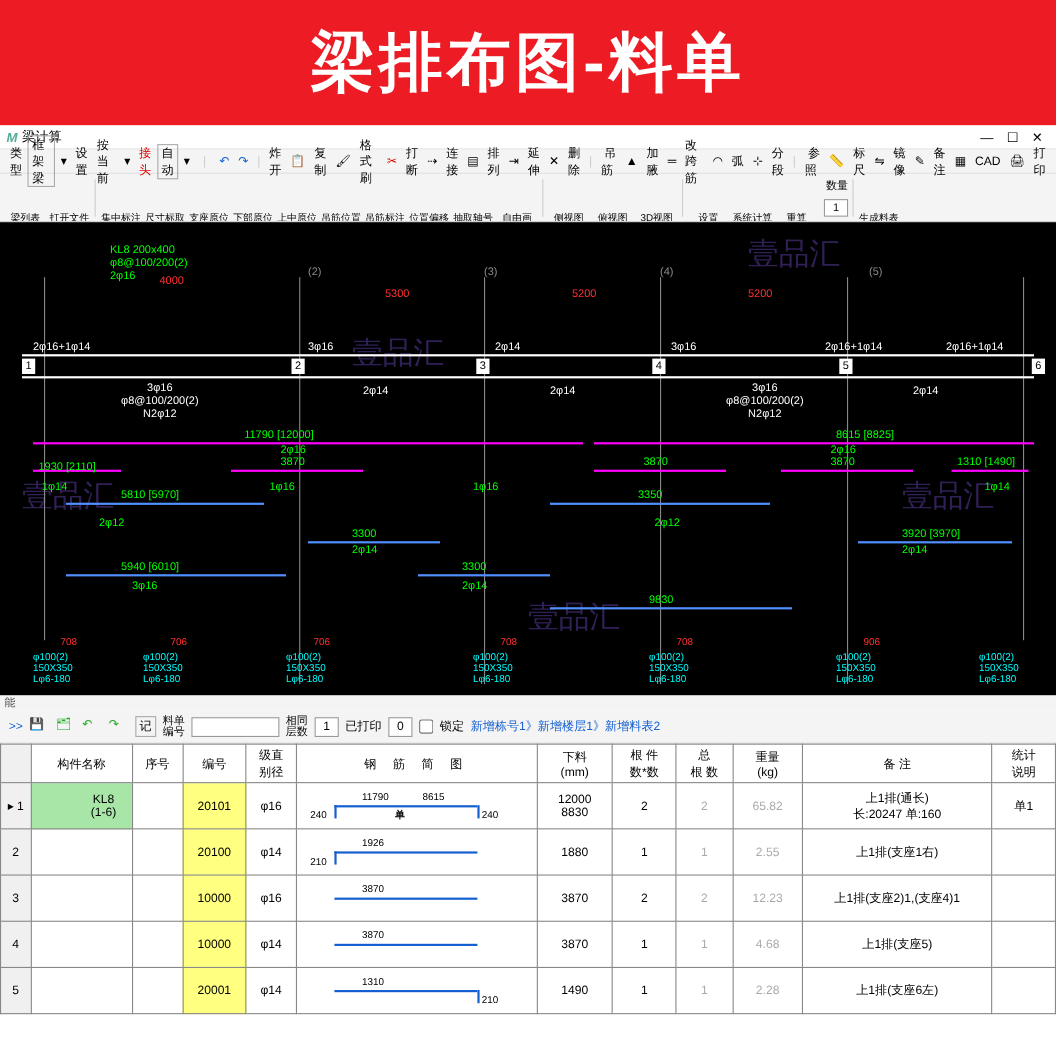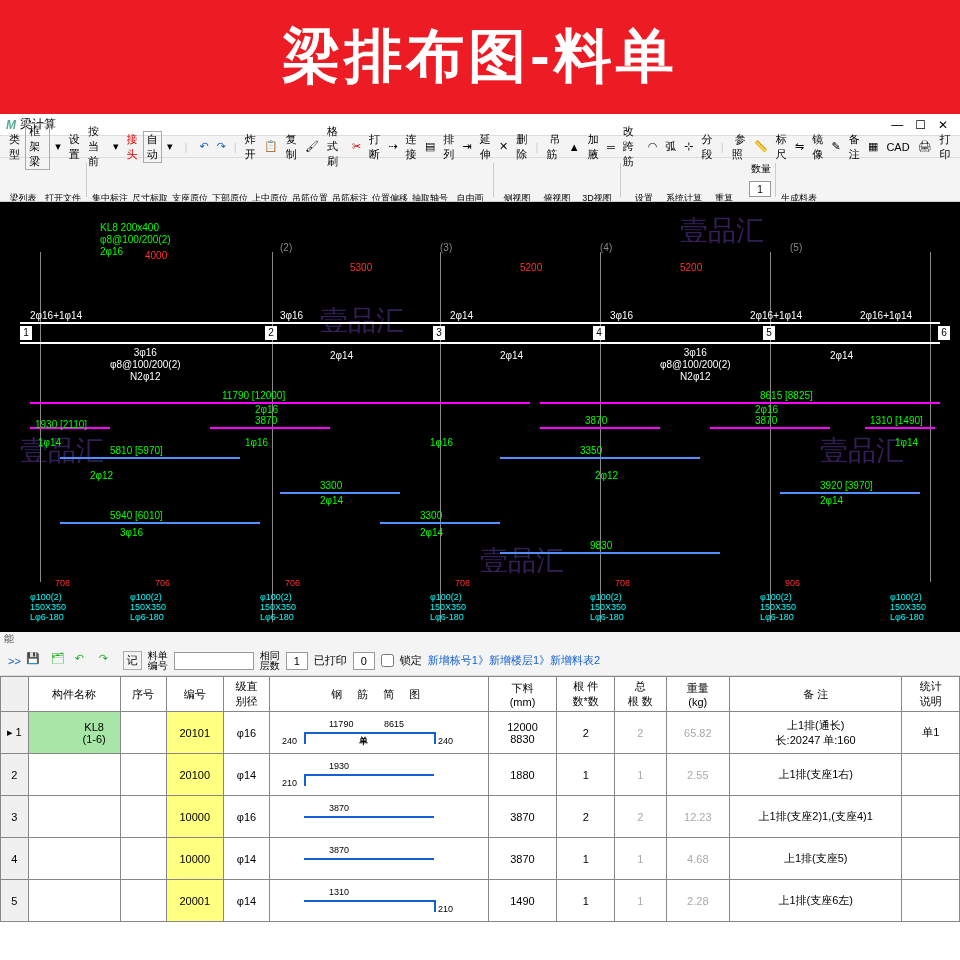--- a/index.html
+++ b/index.html
@@ -431,21 +431,21 @@
         <td class="row-hd">2</td>
         <td style="white-space:pre"></td>
         <td></td>
         <td class="cell-code">20100</td>
         <td>φ14</td>
         <td>
           <div class="sketch">
             <div class="ln" style="left:30px;top:16px;width:130px"></div>
             <div class="vln" style="left:30px;top:16px;height:12px"></div>
             <div class="t" style="left:8px;top:20px">210</div>
-            <div class="t" style="left:55px;top:3px">1930</div>
+            <div class="t" style="left:55px;top:3px">1926</div>
           </div>
         </td>
         <td style="white-space:pre">1880</td>
         <td>1</td>
         <td class="grey">1</td>
         <td class="grey">2.55</td>
         <td style="white-space:pre">上1排(支座1右)</td>
         <td></td>
       </tr>
       <tr>

